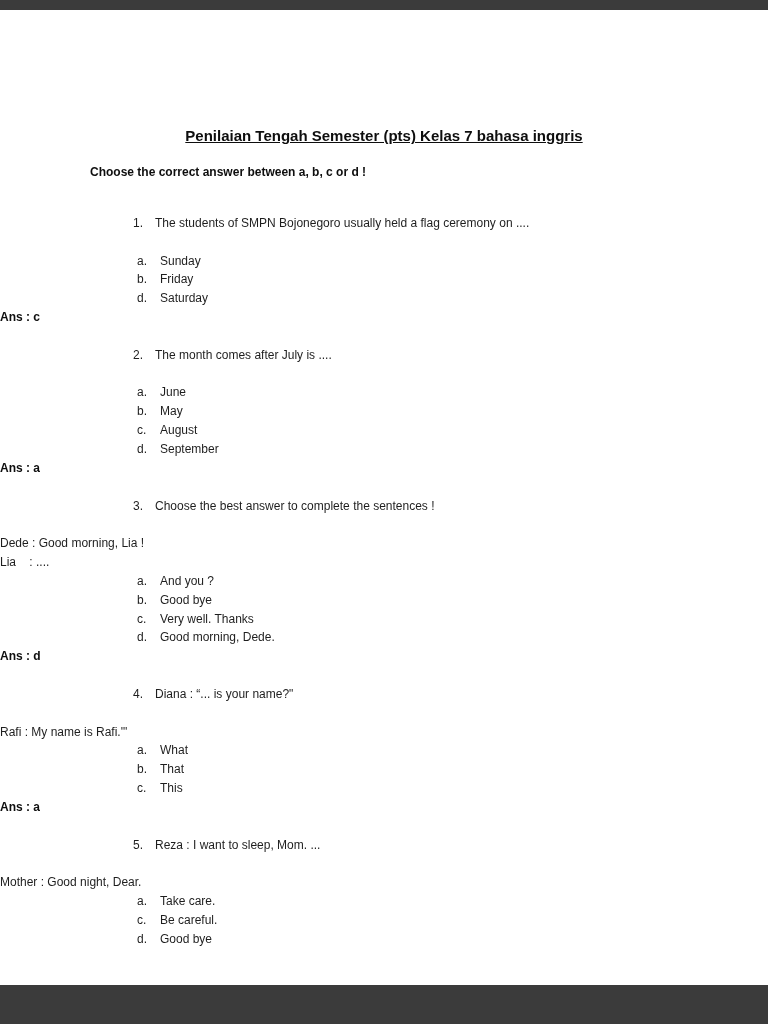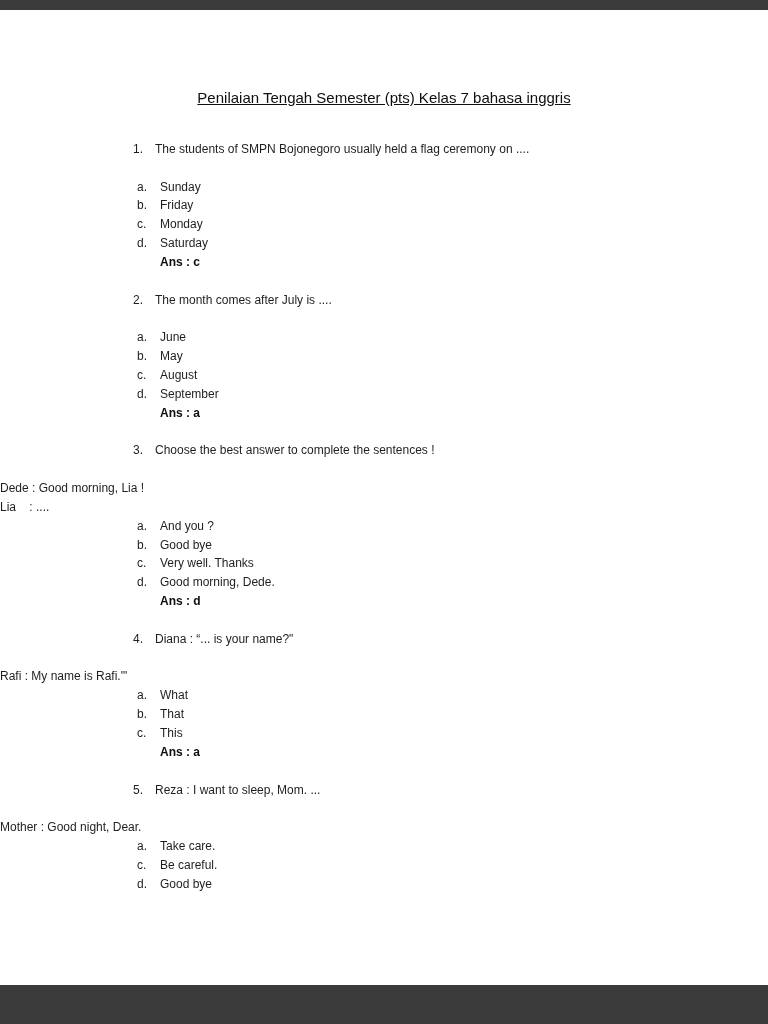--- a/index.html
+++ b/index.html
@@ -23,25 +23,25 @@
   .page {
     position: absolute;
     top: 10px;
     bottom: 39px;
     left: 0;
     right: 0;
     background: #ffffff;
     overflow: hidden;
   }
   .title {
-    margin: 78px 20px 0 20px;
+    margin: 116px 20px 0 20px;
     text-align: center;
     font-size: 15px;
     line-height: 20px;
-    font-weight: normal;
+    font-weight: bold;
     color: #0e0e0e;
     text-decoration: underline;
   }
   .instruction {
     margin: 17px 0 0 90px;
     font-size: 12px;
     line-height: 19px;
     font-weight: bold;
     color: #0e0e0e;
   }
@@ -49,37 +49,37 @@
     margin-top: 13px;
     font-size: 12px;
     line-height: 18.85px;
     color: #1e1e1e;
   }
   .q-line { padding-left: 113px; white-space: pre-wrap; }
   .q-num { display: inline-block; width: 22px; }
   .extra-line { white-space: pre-wrap; }
   .opt { padding-left: 137px; white-space: pre-wrap; }
   .opt-letter { display: inline-block; width: 23px; }
-  .ans { padding-left: 160px; font-weight: bold; color: #0e0e0e; }
+  .ans { font-weight: bold; color: #0e0e0e; }
 </style>
 </head>
 <body>
 
 <div class="screen">
   <div class="bar top" style="background: rgb(59, 59, 59);"></div>
   <div class="page">
     <h1 class="title">Penilaian Tengah Semester (pts) Kelas 7 bahasa inggris</h1>
+    <p class="instruction">Choose the correct answer between a, b, c or d !</p>
     <div class="questions" id="questions">
         <div class="question">
     <div class="q-line">
       <span class="q-num">1.</span><span class="q-text">The students of SMPN Bojonegoro usually held a flag ceremony on ....</span>
     </div>
   <div class="opt"><span class="opt-letter">a.</span><span class="opt-text">Sunday</span></div>
           <div class="opt"><span class="opt-letter">b.</span><span class="opt-text">Friday</span></div>
-          <div class="opt"><span class="opt-letter">c.</span><span class="opt-text">Monday</span></div>
           <div class="opt"><span class="opt-letter">d.</span><span class="opt-text">Saturday</span></div>
           <div class="ans">Ans : c</div>
         </div>
         <div class="question">
     <div class="q-line">
       <span class="q-num">2.</span><span class="q-text">The month comes after July is ....</span>
     </div>
   <div class="opt"><span class="opt-letter">a.</span><span class="opt-text">June</span></div>
           <div class="opt"><span class="opt-letter">b.</span><span class="opt-text">May</span></div>
           <div class="opt"><span class="opt-letter">c.</span><span class="opt-text">August</span></div>

